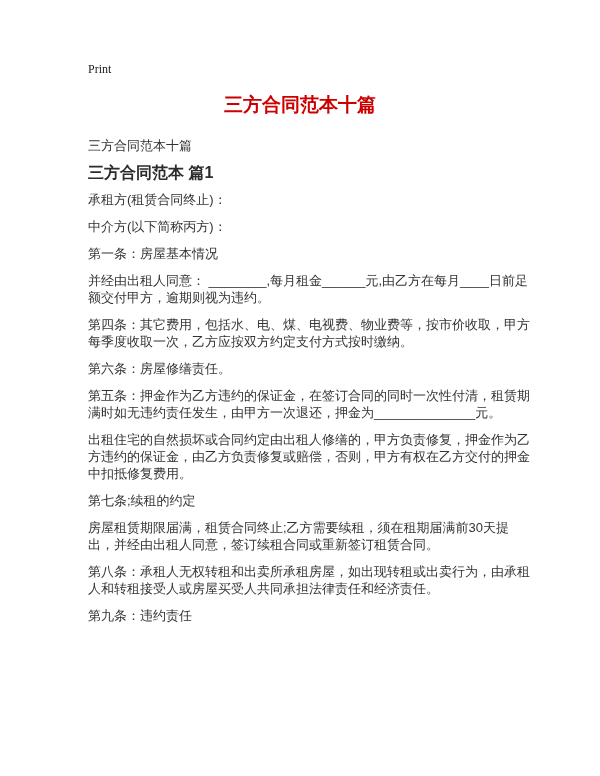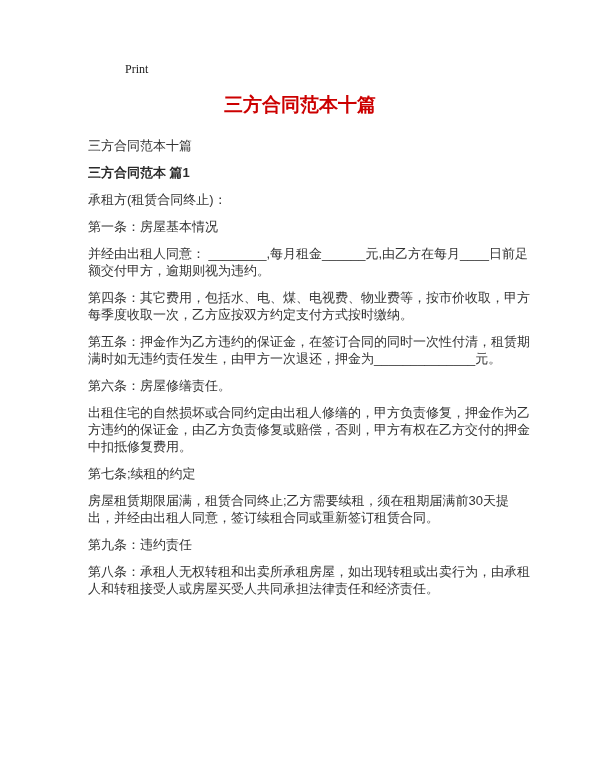--- a/index.html
+++ b/index.html
@@ -18,21 +18,20 @@
   }
   .print-link {
     position: absolute;
     left: 88px;
     top: 62px;
     font-family: "Liberation Serif", "DejaVu Serif", serif;
     font-size: 12px;
     color: #1a1a1a;
     text-decoration: none;
     cursor: pointer;
-    margin-left: 37px;
   }
   .doc-title {
     position: absolute;
     top: 93px;
     left: 0;
     width: 600px;
     margin: 0;
     text-align: center;
     font-size: 19px;
     line-height: 24px;
@@ -49,46 +48,47 @@
     color: #333333;
   }
   .content p {
     margin: 0 0 10px 0;
   }
   .content .subtitle {
     font-weight: 400;
   }
   .content .heading {
     font-weight: 700;
-    font-size: 13px;
+    font-size: 16px;
     color: #2b2b2b;
   }
 </style>
 </head>
 <body>
 
 <div class="page">
 
   <a class="print-link">Print</a>
 
   <h1 class="doc-title" style="color: rgb(204, 0, 0);">三方合同范本十篇</h1>
 
   <div class="content">
 
     <p class="subtitle">三方合同范本十篇</p>
 
     <p class="heading">三方合同范本 篇1</p>
 
     <p>承租方(租赁合同终止)：</p>
+    <p>中介方(以下简称丙方)：</p>
     <p>第一条：房屋基本情况</p>
     <p>并经由出租人同意： ________,每月租金______元,由乙方在每月____日前足额交付甲方，逾期则视为违约。</p>
     <p>第四条：其它费用，包括水、电、煤、电视费、物业费等，按市价收取，甲方每季度收取一次，乙方应按双方约定支付方式按时缴纳。</p>
+    <p>第六条：房屋修缮责任。</p>
     <p>第五条：押金作为乙方违约的保证金，在签订合同的同时一次性付清，租赁期满时如无违约责任发生，由甲方一次退还，押金为______________元。</p>
-    <p>第六条：房屋修缮责任。</p>
     <p>出租住宅的自然损坏或合同约定由出租人修缮的，甲方负责修复，押金作为乙方违约的保证金，由乙方负责修复或赔偿，否则，甲方有权在乙方交付的押金中扣抵修复费用。</p>
     <p>第七条;续租的约定</p>
     <p>房屋租赁期限届满，租赁合同终止;乙方需要续租，须在租期届满前30天提出，并经由出租人同意，签订续租合同或重新签订租赁合同。</p>
+    <p>第八条：承租人无权转租和出卖所承租房屋，如出现转租或出卖行为，由承租人和转租接受人或房屋买受人共同承担法律责任和经济责任。</p>
     <p>第九条：违约责任</p>
-    <p>第八条：承租人无权转租和出卖所承租房屋，如出现转租或出卖行为，由承租人和转租接受人或房屋买受人共同承担法律责任和经济责任。</p>
 
   </div>
 
 </div>
 
 </body></html>

